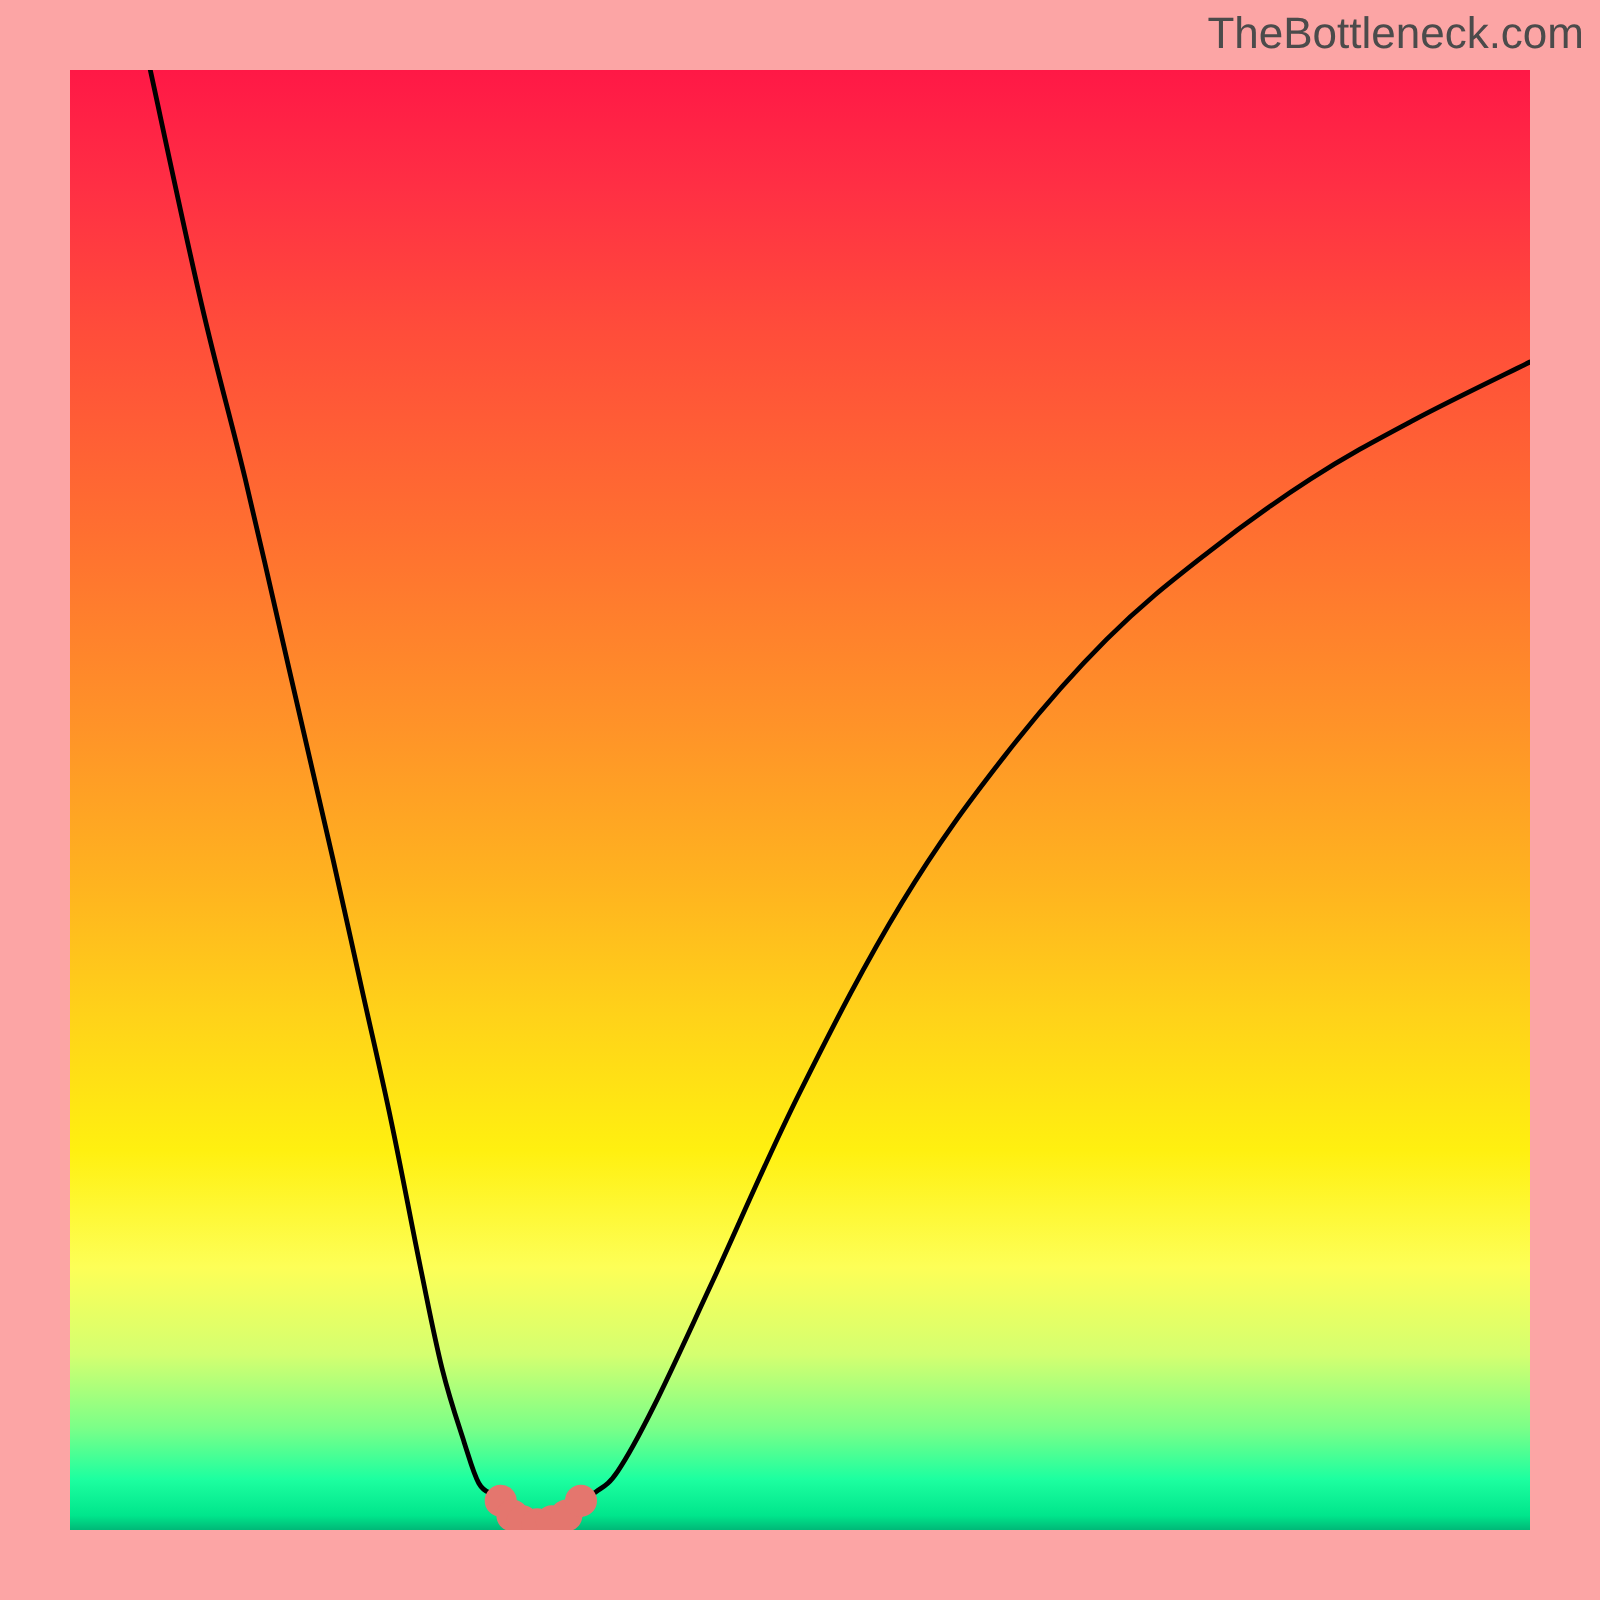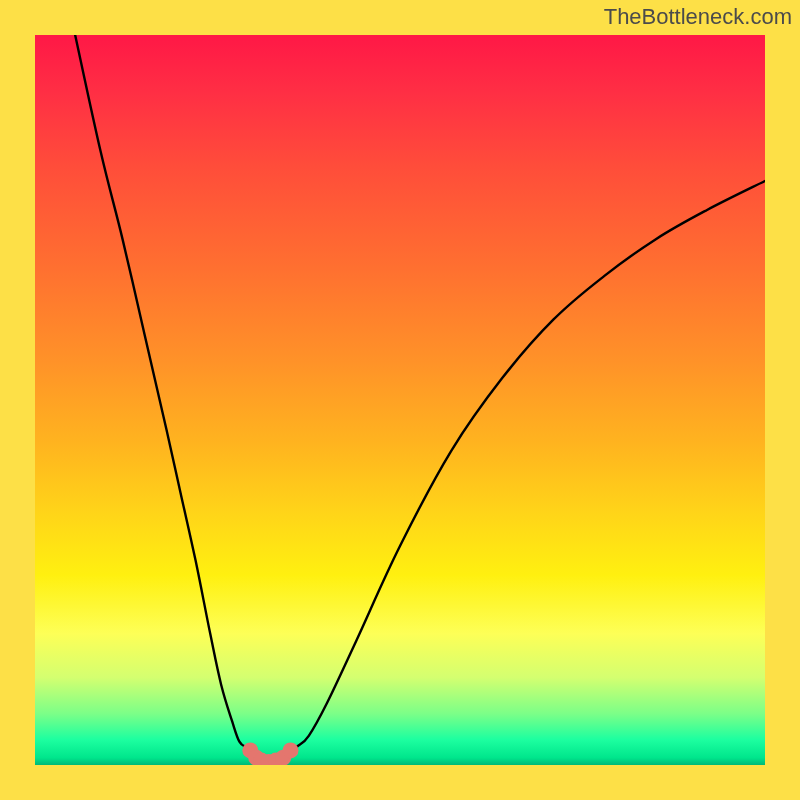--- a/index.html
+++ b/index.html
@@ -10,21 +10,21 @@
     overflow: hidden;
     background: #000000;
     font-family: Arial, Helvetica, sans-serif;
   }
   .frame {
     position: absolute;
     left: 0;
     top: 0;
     width: 800px;
     height: 800px;
-    background: #fde047;
+    background: #fca5a5;
   }
   .plot-area {
     position: absolute;
     left: 35px;
     top: 35px;
     width: 730px;
     height: 730px;
     background: linear-gradient(
       to bottom,
       #ff1846 0%,

